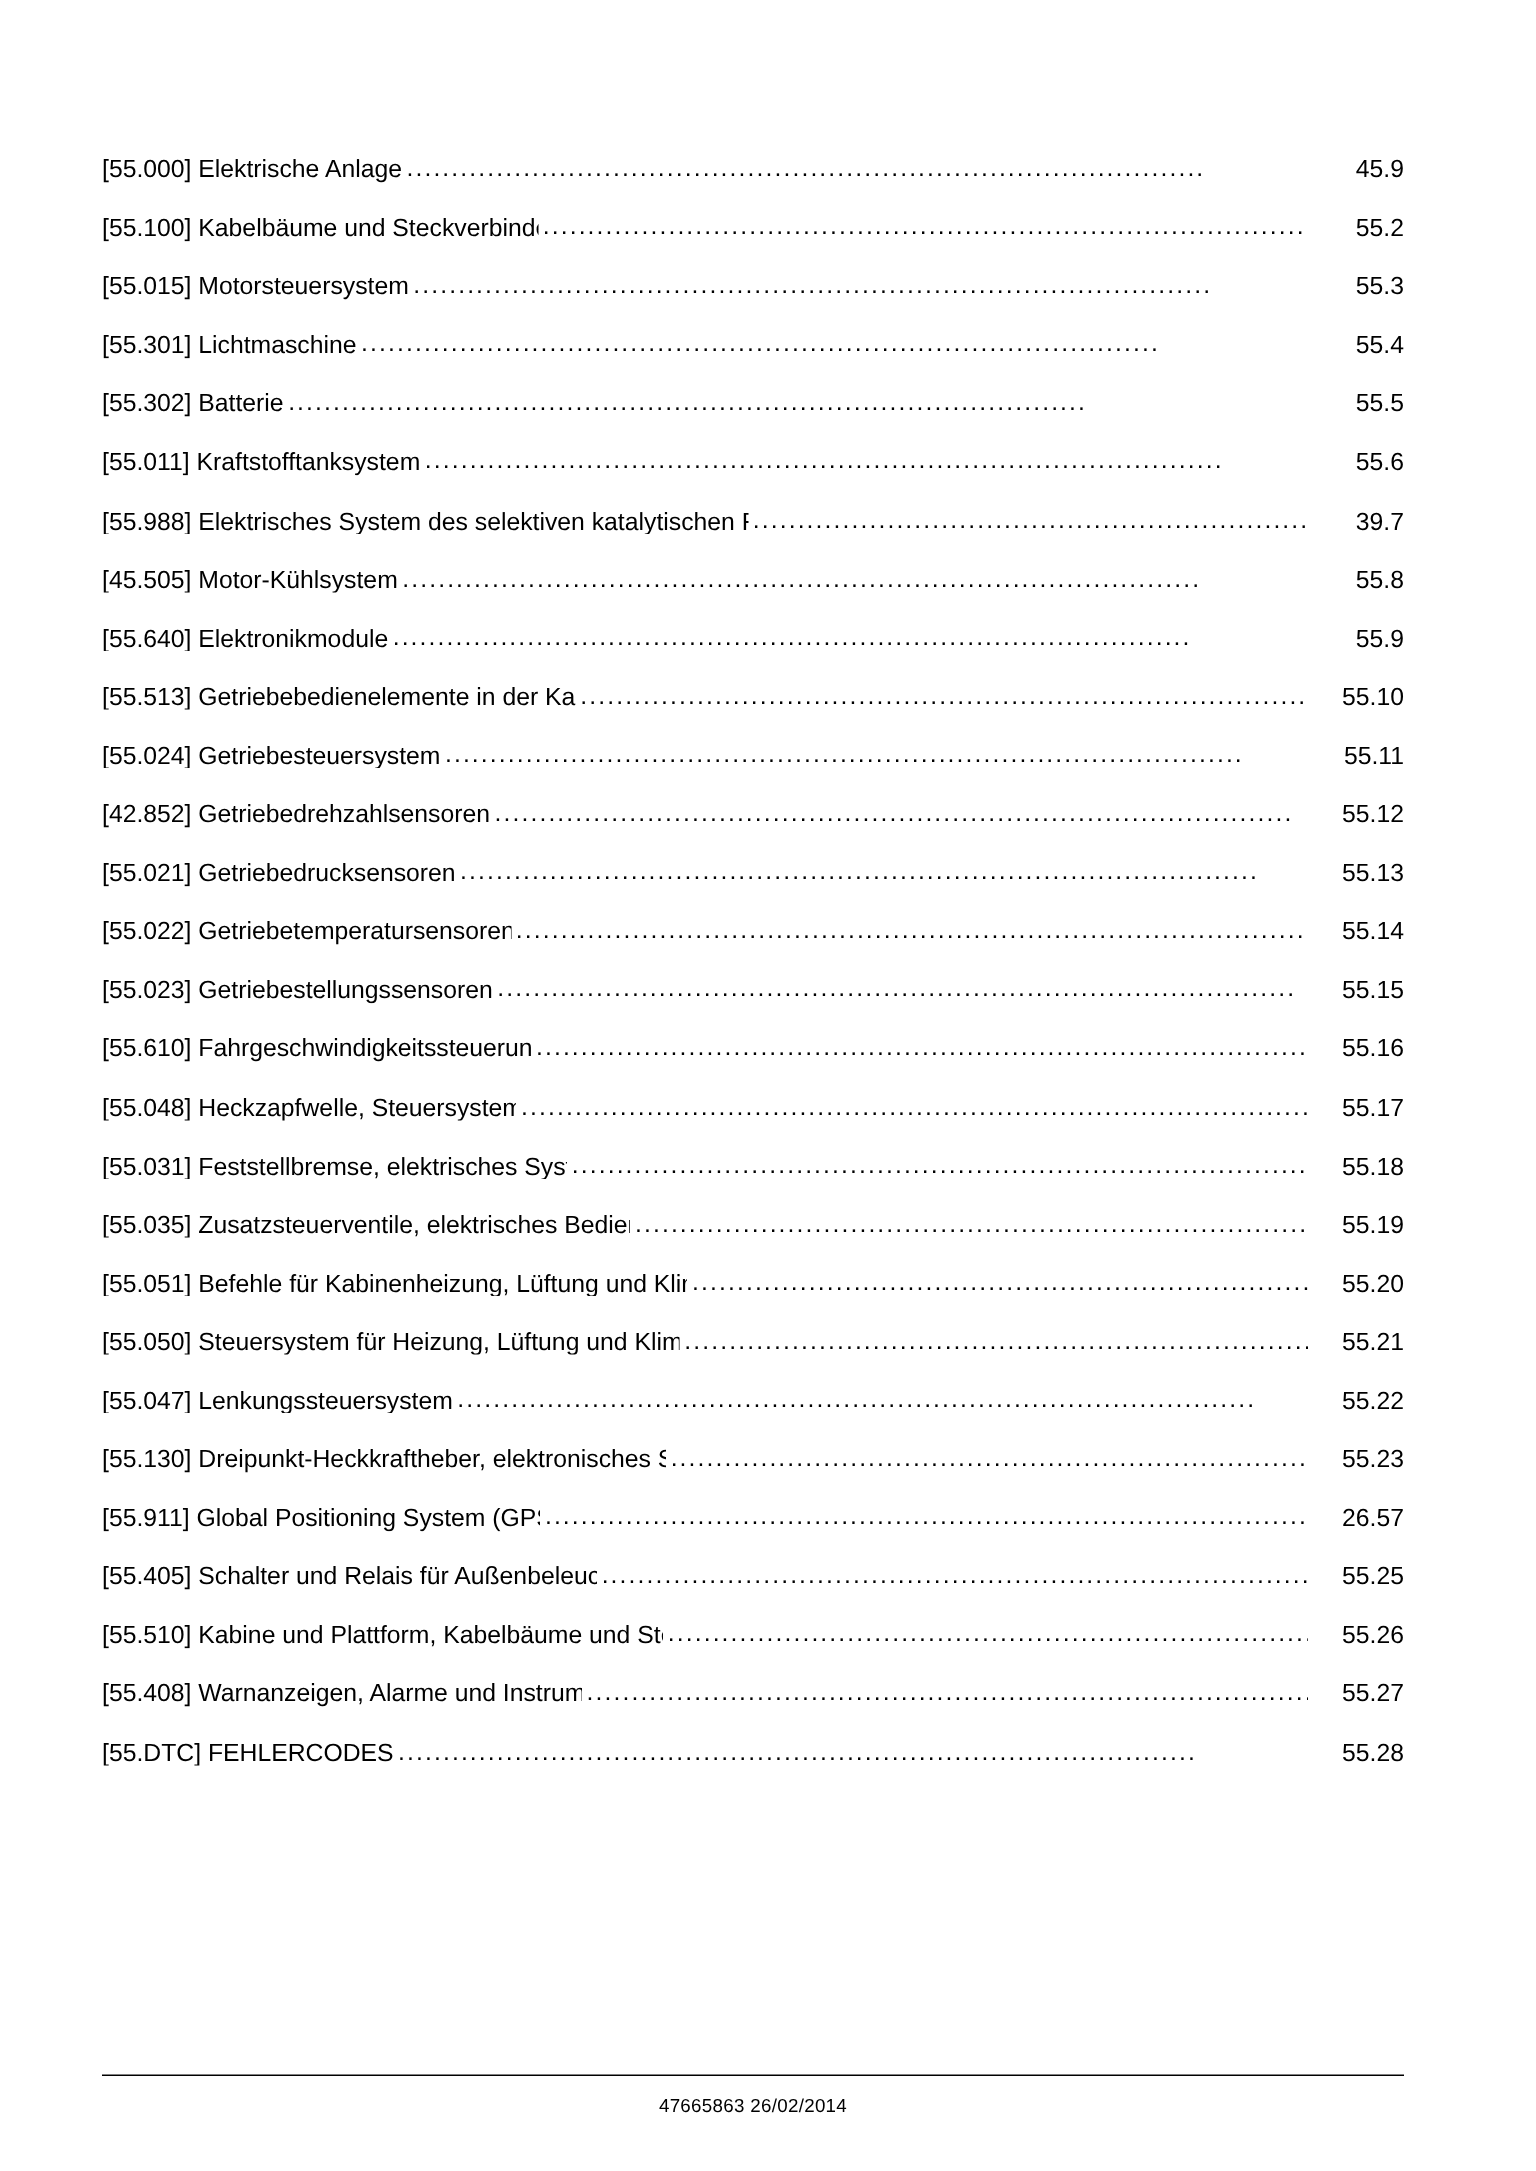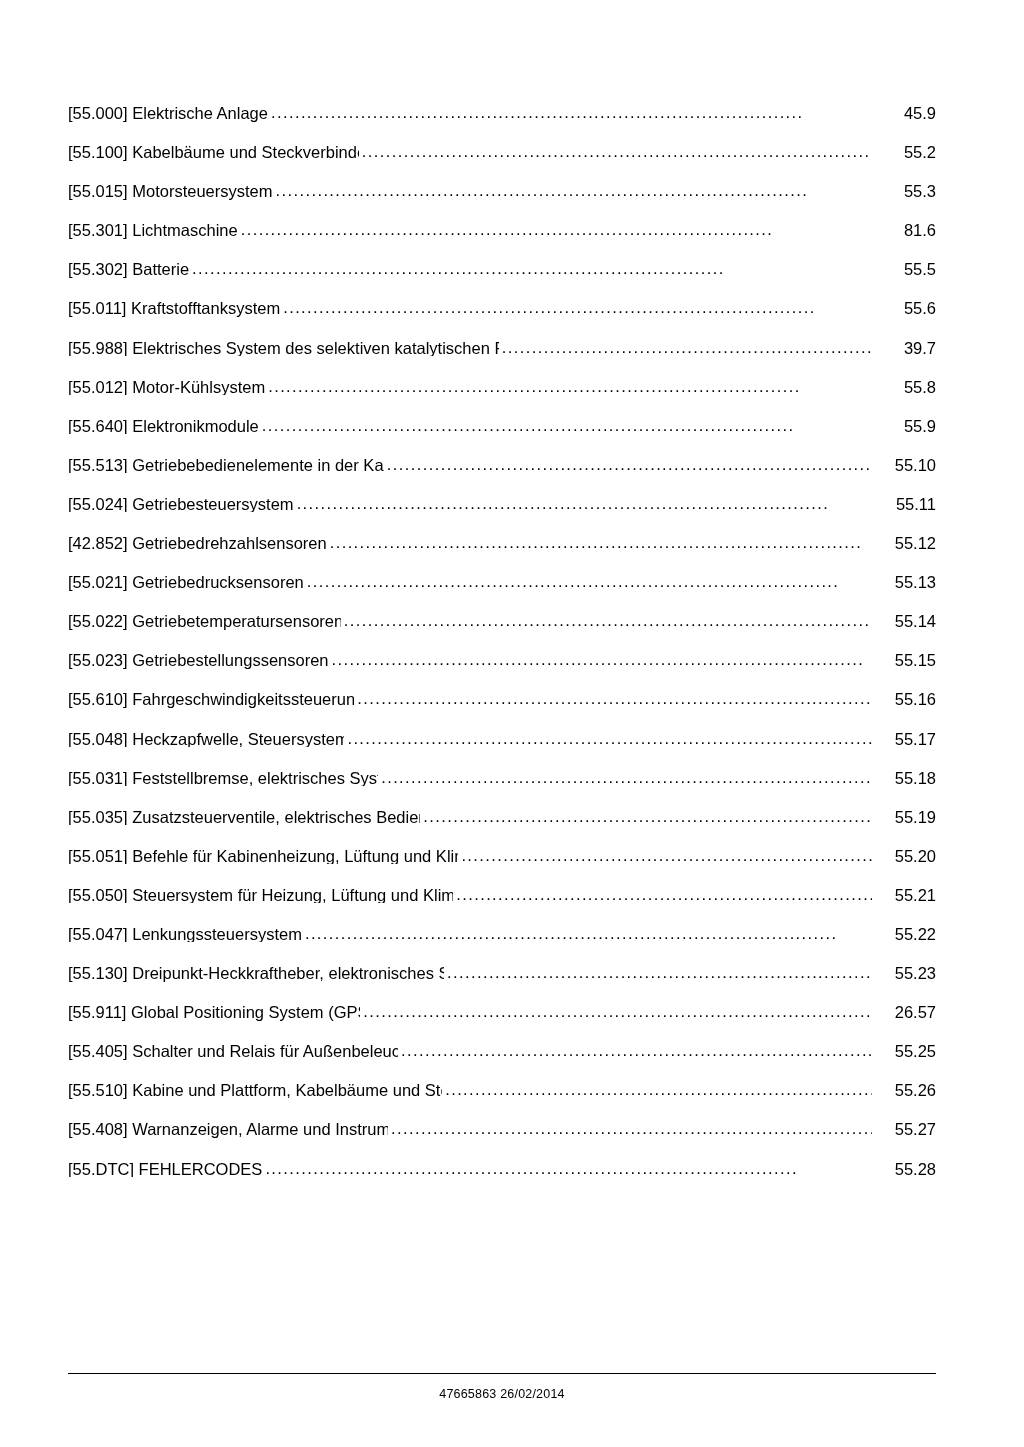--- a/index.html
+++ b/index.html
@@ -51,21 +51,21 @@
   }
   .toc-page {
     flex: 0 0 auto;
     text-align: right;
     min-width: 62px;
   }
   .footer {
     position: absolute;
     left: 68px;
     right: 88px;
-    bottom: 46px;
+    bottom: 36px;
   }
   .footer-rule {
     border-top: 1.4px solid #000;
     width: 100%;
     margin-bottom: 13px;
   }
   .footer-text {
     text-align: center;
     font-size: 12.5px;
     letter-spacing: 0.2px;
@@ -88,39 +88,39 @@
         <span class="toc-page">55.2</span>
       </div>
       <div class="toc-entry">
         <span class="toc-title">[55.015] Motorsteuersystem</span>
         <span class="toc-dots">.........................................................................................</span>
         <span class="toc-page">55.3</span>
       </div>
       <div class="toc-entry">
         <span class="toc-title">[55.301] Lichtmaschine</span>
         <span class="toc-dots">.........................................................................................</span>
-        <span class="toc-page">81.6</span>
+        <span class="toc-page">55.4</span>
       </div>
       <div class="toc-entry">
         <span class="toc-title">[55.302] Batterie</span>
         <span class="toc-dots">.........................................................................................</span>
         <span class="toc-page">55.5</span>
       </div>
       <div class="toc-entry">
         <span class="toc-title">[55.011] Kraftstofftanksystem</span>
         <span class="toc-dots">.........................................................................................</span>
         <span class="toc-page">55.6</span>
       </div>
       <div class="toc-entry">
         <span class="toc-title">[55.988] Elektrisches System des selektiven katalytischen Reduktionssystems (SCR)</span>
         <span class="toc-dots">.........................................................................................</span>
         <span class="toc-page">39.7</span>
       </div>
       <div class="toc-entry">
-        <span class="toc-title">[55.012] Motor-Kühlsystem</span>
+        <span class="toc-title">[45.505] Motor-Kühlsystem</span>
         <span class="toc-dots">.........................................................................................</span>
         <span class="toc-page">55.8</span>
       </div>
       <div class="toc-entry">
         <span class="toc-title">[55.640] Elektronikmodule</span>
         <span class="toc-dots">.........................................................................................</span>
         <span class="toc-page">55.9</span>
       </div>
       <div class="toc-entry">
         <span class="toc-title">[55.513] Getriebebedienelemente in der Kabine</span>

